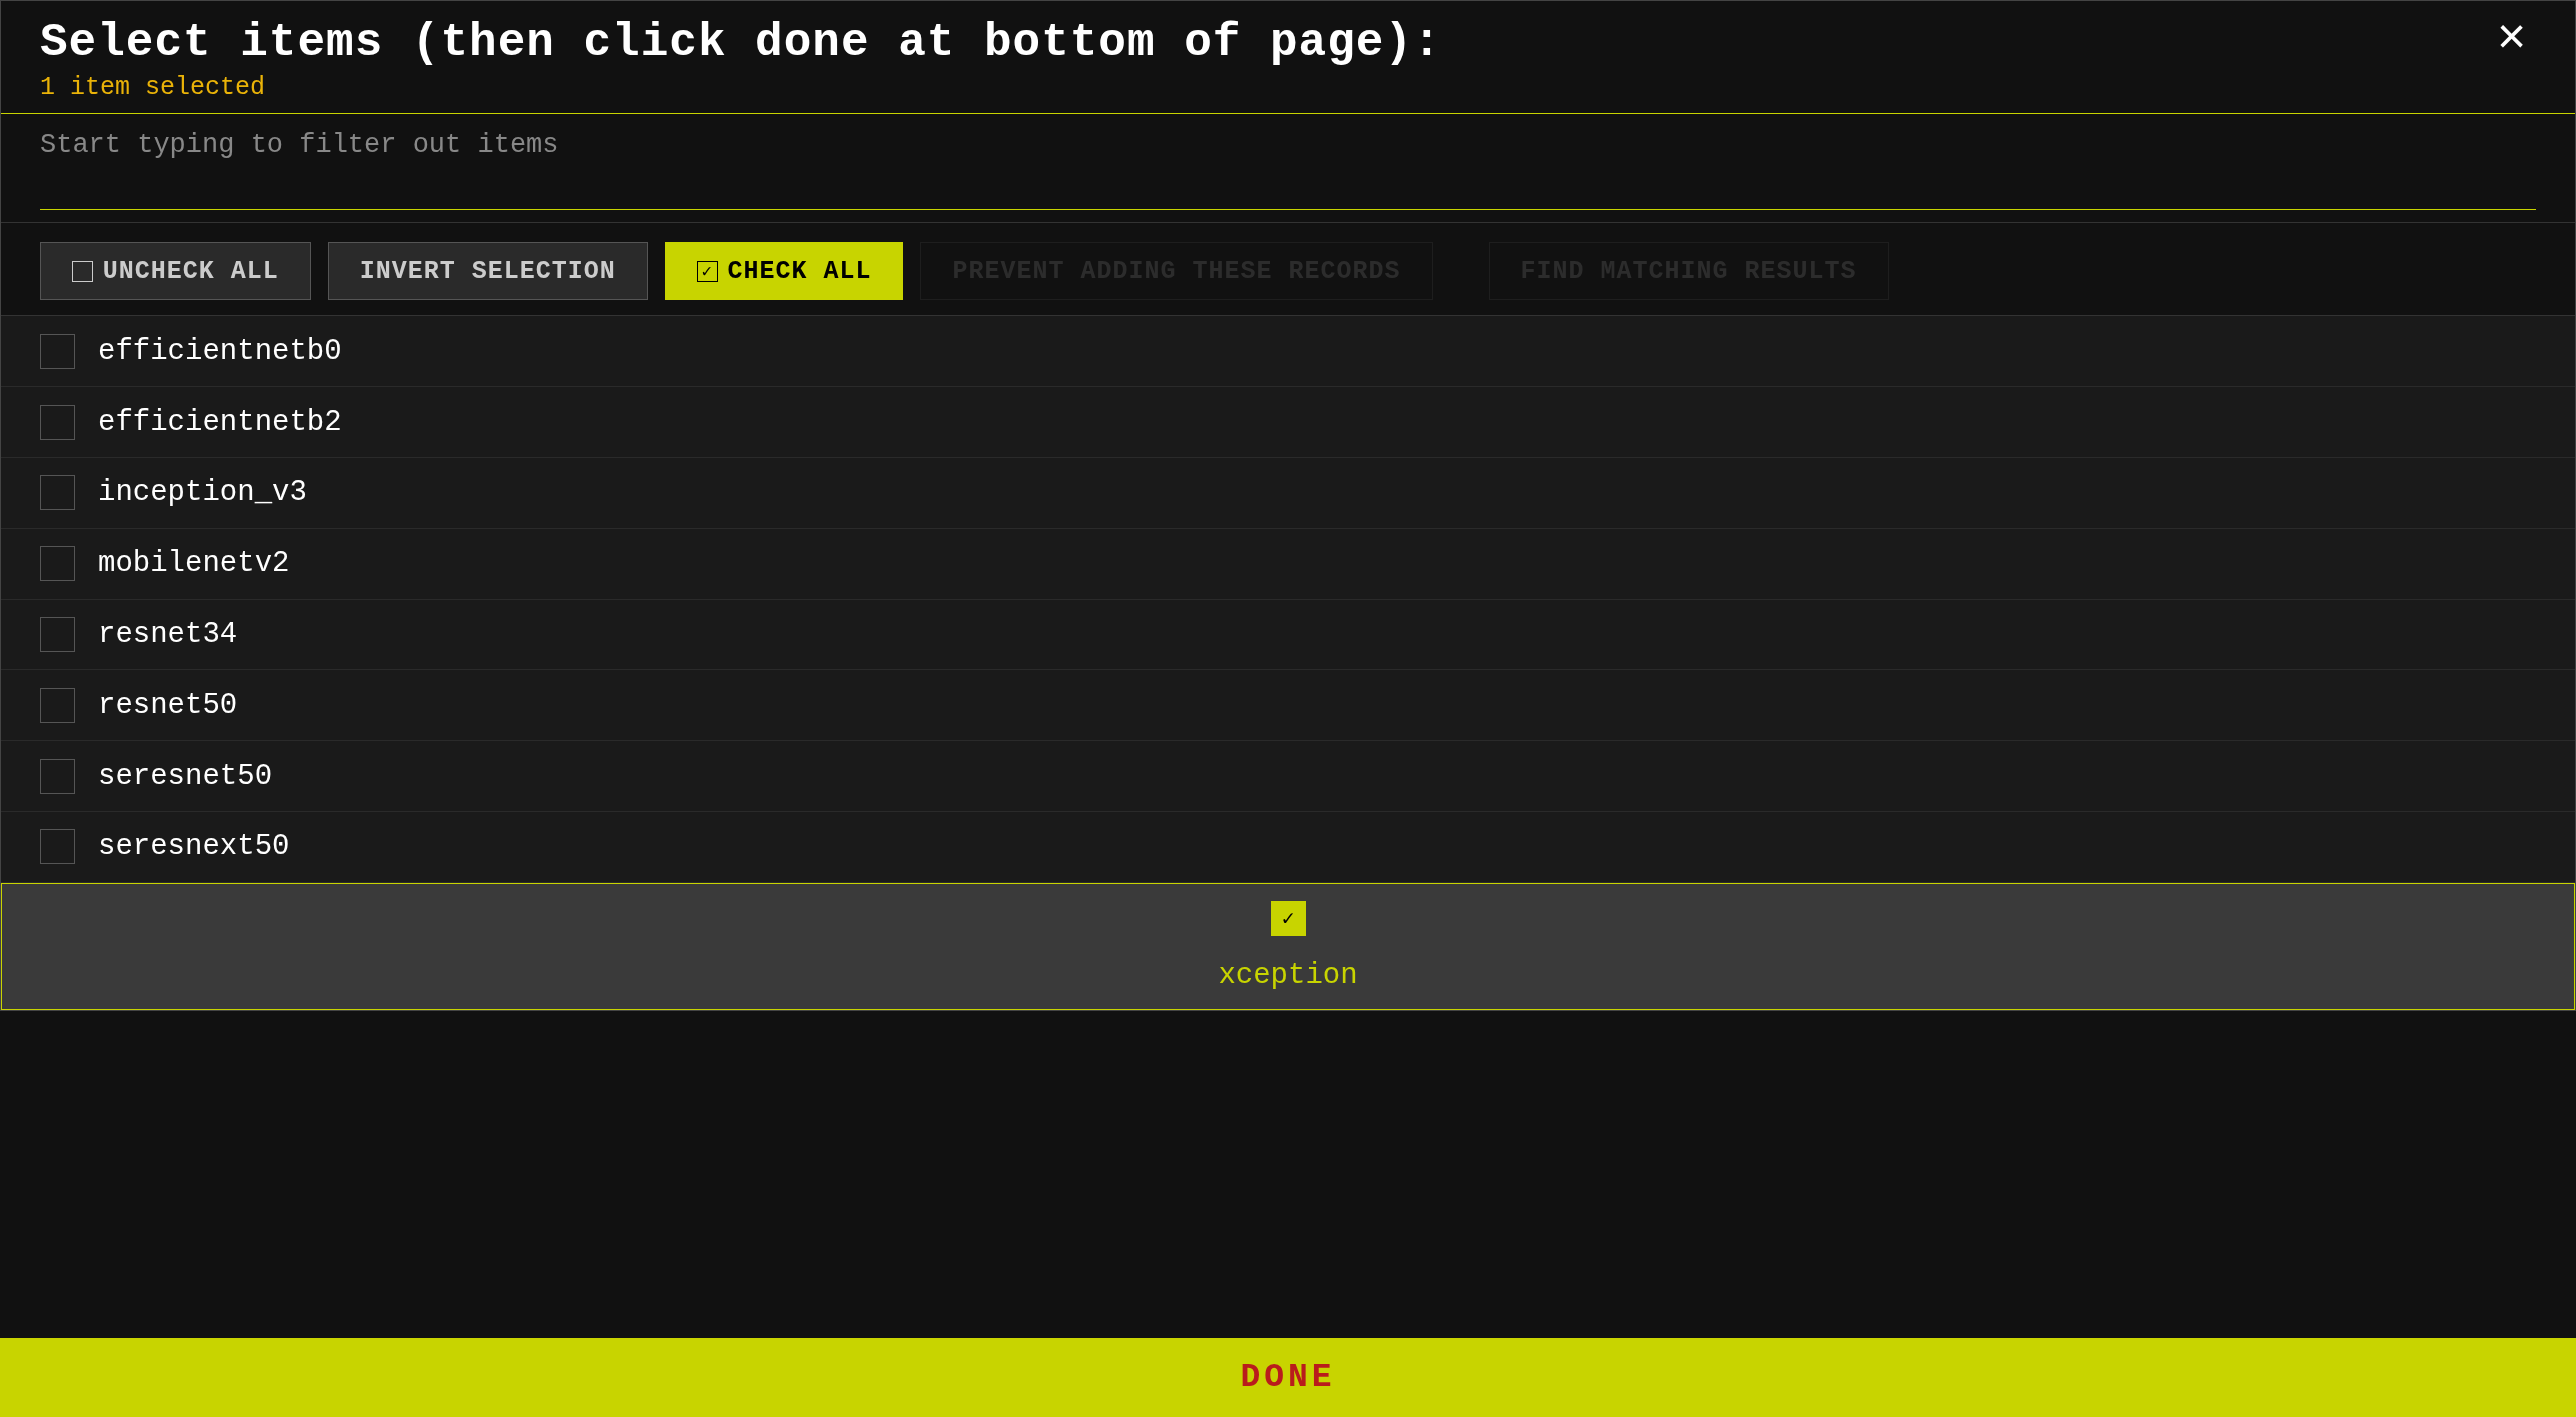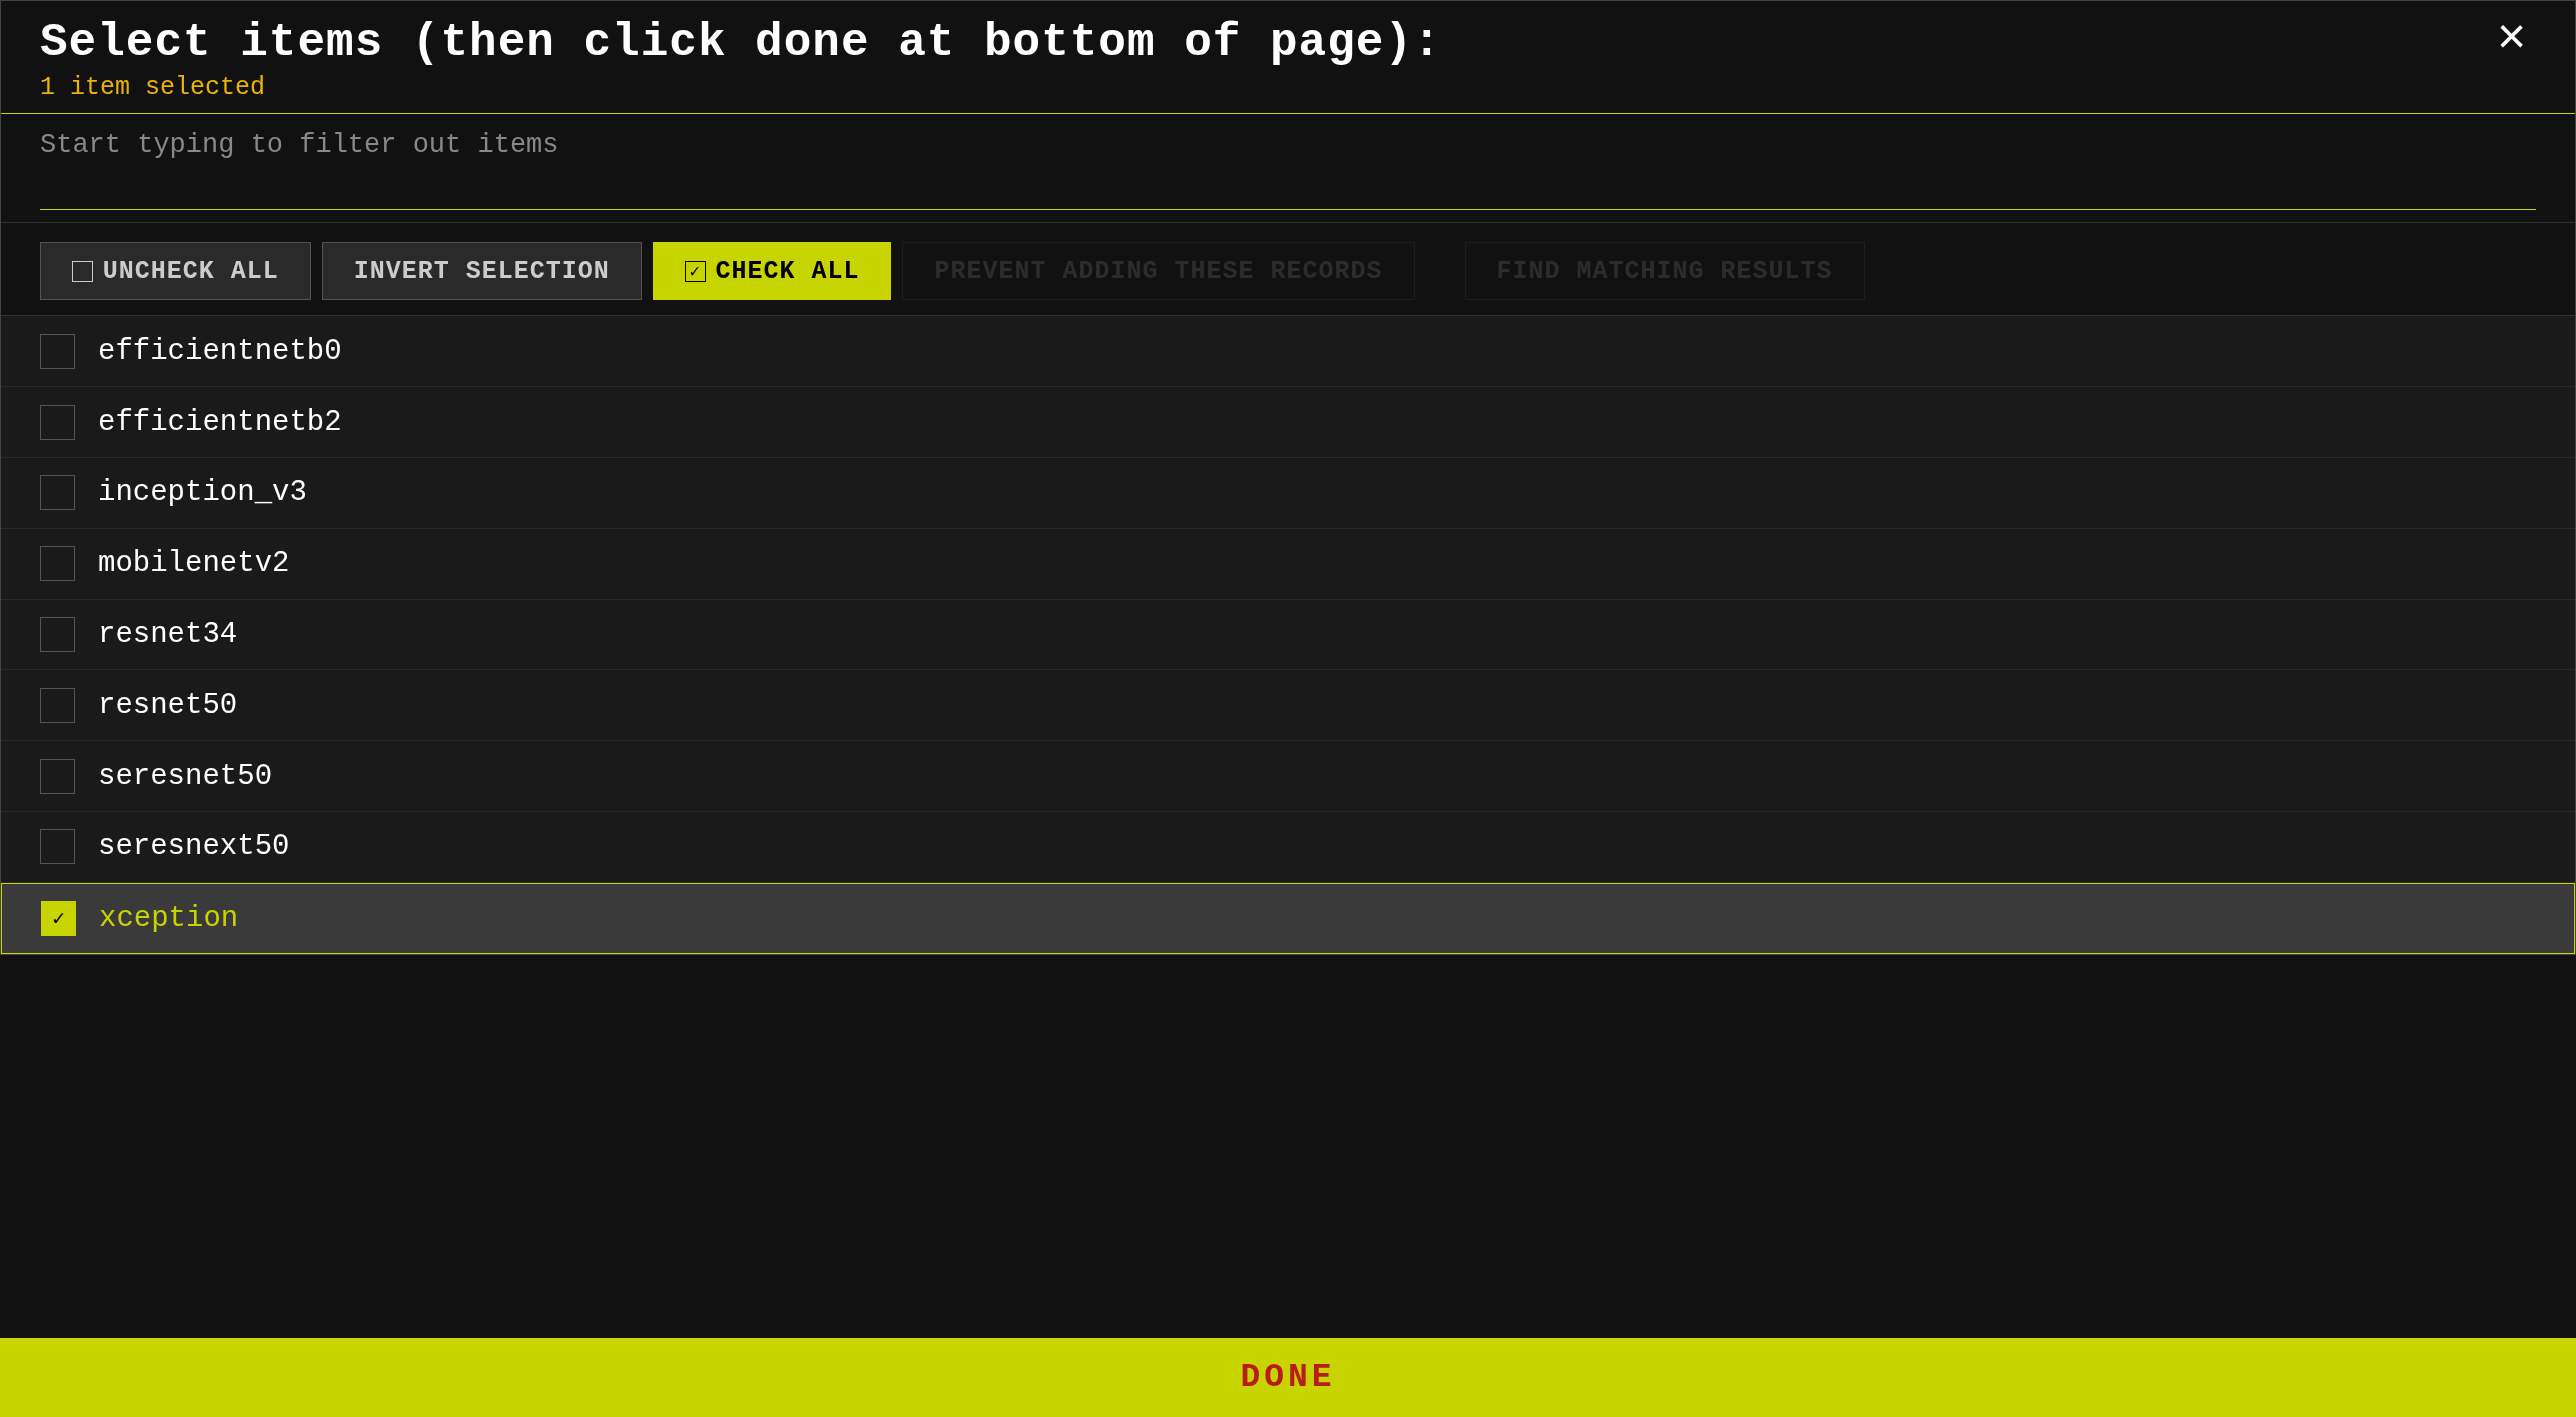--- a/index.html
+++ b/index.html
@@ -84,21 +84,21 @@
       font-size: 27px;
       padding: 5.8px 0;
       outline: none;
       font-family: 'Courier New', Courier, monospace;
     }
 
     .button-row {
       display: flex;
       align-items: center;
       padding: 19.3px 39px 15.4px 39px;
-      gap: 11px;
+      gap: 17px;
       background: #111;
       border-bottom: 1px solid #333;
     }
 
     .btn {
       font-family: 'Courier New', Courier, monospace;
       font-size: 25px;
       font-weight: bold;
       padding: 13.5px 31px;
       border: 1.9px solid #555;
@@ -154,20 +154,21 @@
       padding: 17.4px 39px;
       border-bottom: 1px solid #2a2a2a;
       cursor: pointer;
       gap: 23px;
     }
 
     .list-item.selected {
       background: #3a3a3a;
       border: 1.9px solid #c8d400;
       outline: none;
+      flex-direction: column;
     }
 
     .item-checkbox {
       width: 35px;
       height: 35px;
       border: 1.9px solid #555;
       background: #1a1a1a;
       flex-shrink: 0;
       display: flex;
       align-items: center;

